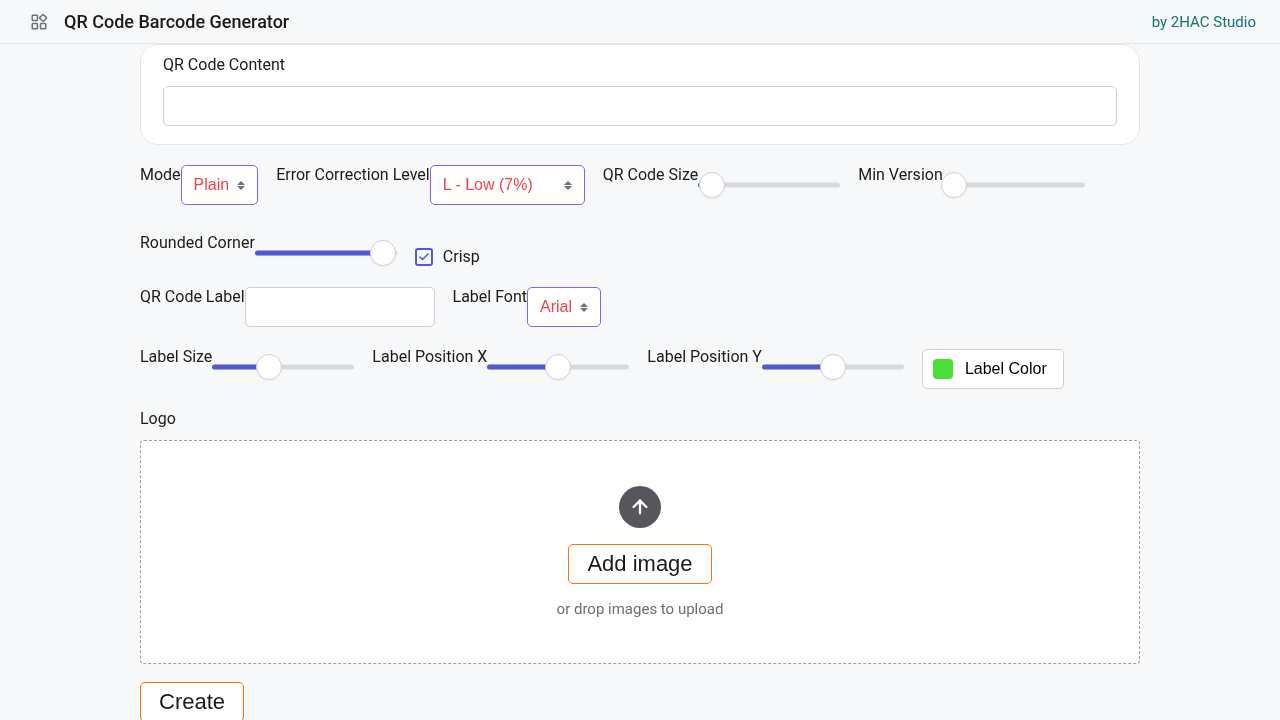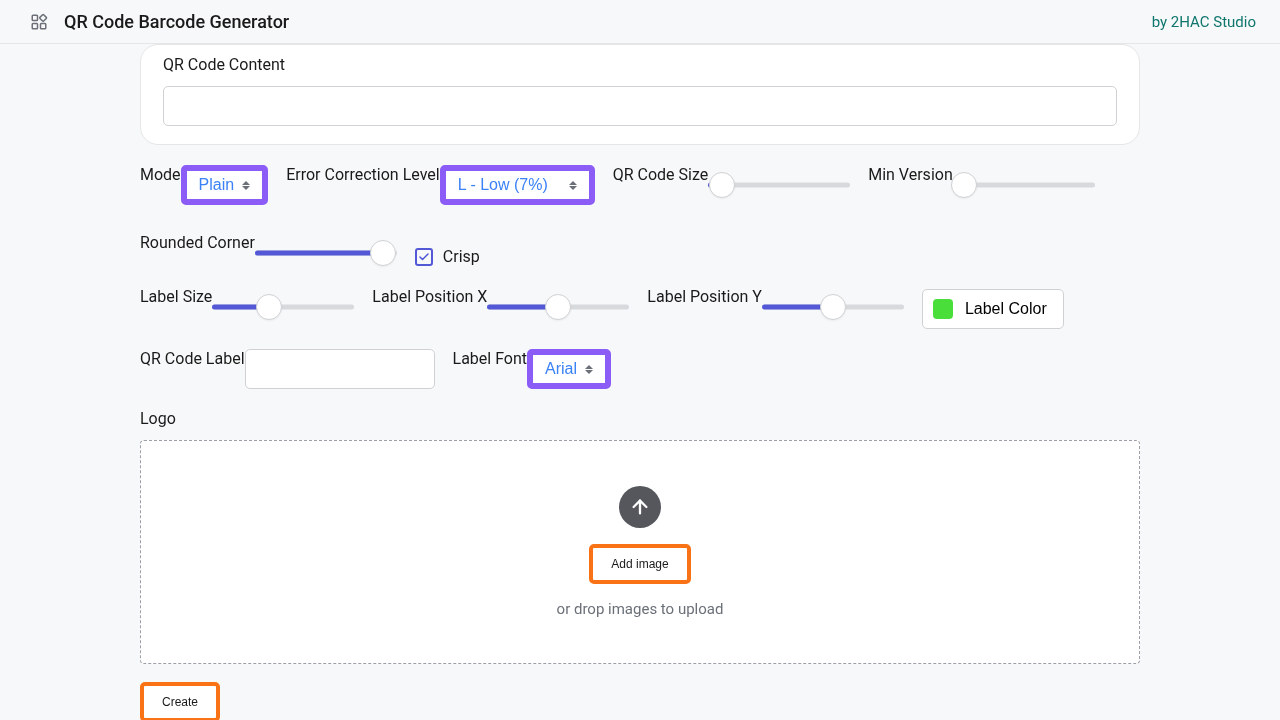--- a/index.html
+++ b/index.html
@@ -78,25 +78,25 @@
   .control {
     display: flex;
     flex-direction: row;
   }
   .select-btn {
     display: inline-flex;
     align-items: center;
     gap: 8px;
     height: 40px;
     padding: 0 12px;
-    border: 6px solid #8b5cf6;
+    border: 1px solid #8b5cf6;
     border-radius: 5px;
     background: #fff;
     font-size: 16px;
-    color: #3b82f6;
+    color: #ef4444;
     cursor: pointer;
   }
   .sort-icon {
     display: inline-flex;
     flex-direction: column;
     gap: 1px;
   }
   .sort-icon .tri {
     width: 0; height: 0;
     border-left: 4px solid transparent;
@@ -189,24 +189,24 @@
     align-items: center;
     justify-content: center;
     color: #fff;
   }
   .upload-circle svg { width: 22px; height: 22px; }
   .btn {
     display: inline-flex;
     align-items: center;
     height: 40px;
     padding: 0 18px;
-    border: 4px solid #f97316;
+    border: 1px solid #f97316;
     border-radius: 5px;
     background: #fff;
-    font-size: 12px;
+    font-size: 22px;
     cursor: pointer;
     color: #1a1a1a;
   }
   .drop-hint {
     font-size: 15px;
     color: #6b7078;
   }
   .create-row { margin-top: 18px; }
 </style>
 </head>
@@ -291,64 +291,64 @@
               <polyline points="20 6 9 17 4 12"></polyline>
             </svg>
         </span>
         <span style="font-size:16px;">Crisp</span>
       </div>
     </div>
   </div>
 
   <div class="controls-row">
     <div class="control">
-      <span class="field-label">Label Size</span>
-      <div class="slider">
-        <div class="track"></div>
-        <div class="fill" style="width:40%"></div>
-        <div class="thumb" style="left:40%"></div>
-      </div>
-    </div>
-    <div class="control">
-      <span class="field-label">Label Position X</span>
-      <div class="slider">
-        <div class="track"></div>
-        <div class="fill" style="width:50%"></div>
-        <div class="thumb" style="left:50%"></div>
-      </div>
-    </div>
-    <div class="control">
-      <span class="field-label">Label Position Y</span>
-      <div class="slider">
-        <div class="track"></div>
-        <div class="fill" style="width:50%"></div>
-        <div class="thumb" style="left:50%"></div>
-      </div>
-    </div>
-    <div class="control" style="justify-content:flex-end;">
-      <button class="label-color-btn" style="margin-top:2px;">
-        <span class="swatch" style="background:#4ade3a"></span>
-        <span>Label Color</span>
-      </button>
-    </div>
-  </div>
-
-  <div class="controls-row">
-    <div class="control">
       <span class="field-label">QR Code Label</span>
       <input class="text-input text-input-sm" type="text" value="" style="">
     </div>
     <div class="control">
       <span class="field-label">Label Font</span>
       <button class="select-btn">
         <span>Arial</span>
         <span class="sort-icon">
             <span class="tri up"></span>
             <span class="tri down"></span>
           </span>
+      </button>
+    </div>
+  </div>
+
+  <div class="controls-row">
+    <div class="control">
+      <span class="field-label">Label Size</span>
+      <div class="slider">
+        <div class="track"></div>
+        <div class="fill" style="width:40%"></div>
+        <div class="thumb" style="left:40%"></div>
+      </div>
+    </div>
+    <div class="control">
+      <span class="field-label">Label Position X</span>
+      <div class="slider">
+        <div class="track"></div>
+        <div class="fill" style="width:50%"></div>
+        <div class="thumb" style="left:50%"></div>
+      </div>
+    </div>
+    <div class="control">
+      <span class="field-label">Label Position Y</span>
+      <div class="slider">
+        <div class="track"></div>
+        <div class="fill" style="width:50%"></div>
+        <div class="thumb" style="left:50%"></div>
+      </div>
+    </div>
+    <div class="control" style="justify-content:flex-end;">
+      <button class="label-color-btn" style="margin-top:2px;">
+        <span class="swatch" style="background:#4ade3a"></span>
+        <span>Label Color</span>
       </button>
     </div>
   </div>
 
   <div class="logo-section">
     <span class="field-label">Logo</span>
     <div class="dropzone">
       <span class="upload-circle">
         <svg viewBox="0 0 24 24" fill="none" stroke="currentColor" stroke-width="2.5" stroke-linecap="round" stroke-linejoin="round">
           <line x1="12" y1="19" x2="12" y2="5"></line>

